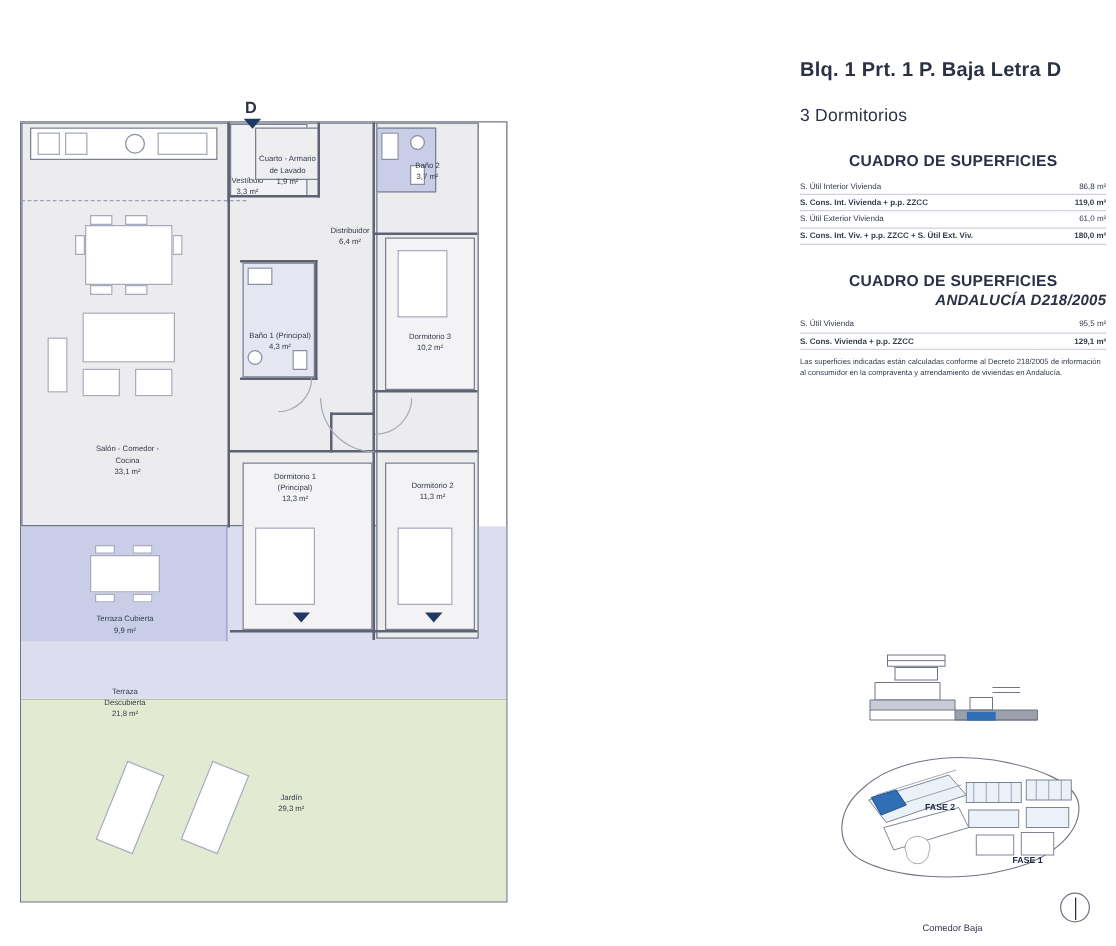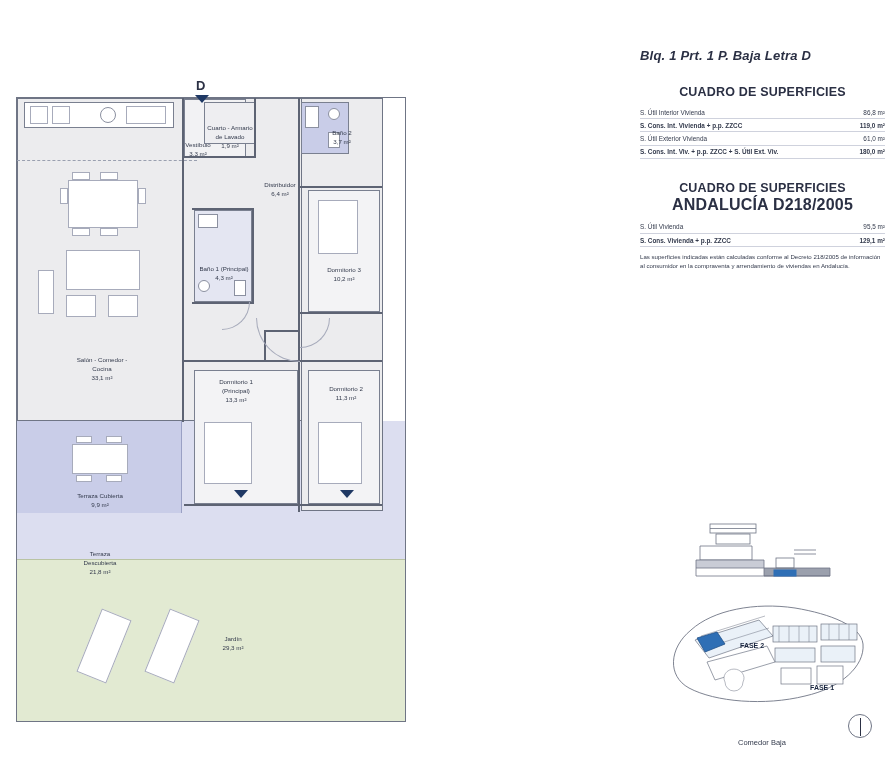--- a/index.html
+++ b/index.html
@@ -74,32 +74,32 @@
   }
 
   
   .f { position:absolute; border:1px solid #8b90a0; background:#ffffff; }
   .fl { position:absolute; border:1px solid #a7abbb; background:#ffffff; }
   .circ { position:absolute; border:1px solid #8b90a0; border-radius:50%; background:#fff; }
 
   
   .info { position:absolute; left:640px; top:48px; width:245px; }
   .info-title {
-    font-size:13px; font-weight:bold; color:#2b3044; letter-spacing:.2px;font-style:italic;
+    font-size:16px; font-weight:bold; color:#2b3044; letter-spacing:.2px;
   }
   .info-sub {
     font-size:14px; color:#2b3044; margin-top:18px; letter-spacing:.2px;
   }
   .tbl-head {
     text-align:center; font-size:12.5px; font-weight:bold; color:#2b3044;
     margin-top:22px; letter-spacing:.2px;
   }
   .tbl-head2 {
-    text-align:center; font-size:16px; font-weight:bold; color:#2b3044;
-    letter-spacing:.2px; margin-top:1px;
+    text-align:right; font-size:12px; font-weight:bold; color:#2b3044;
+    letter-spacing:.2px; margin-top:1px;font-style:italic;
   }
   table.surf { width:100%; border-collapse:collapse; margin-top:7px; }
   table.surf td {
     font-size:6.4px; color:#333a4c; padding:2.6px 0;
     border-bottom:1px solid #cfd2dd; vertical-align:bottom;
   }
   table.surf td.val { text-align:right; white-space:nowrap; }
   table.surf tr.bold td { font-weight:bold; }
   table.surf tr.last td { border-bottom:1px solid #cfd2dd; }
   .note {
@@ -243,20 +243,21 @@
 <span>21,8 m²</span></div>
 
     <div class="fl" style="left:80px;top:572px;width:32px;height:68px;transform:rotate(22deg);"></div>
     <div class="fl" style="left:148px;top:572px;width:32px;height:68px;transform:rotate(22deg);"></div>
     <div class="rlabel" style="left:225px;top:595px;"><span>Jardín</span>
 <span>29,3 m²</span></div>
   </div>
 
   <div class="info">
     <div class="info-title">Blq. 1 Prt. 1 P. Baja Letra D</div>
+    <div class="info-sub">3 Dormitorios</div>
 
     <div class="tbl-head">CUADRO DE SUPERFICIES</div>
     <table class="surf">
       <tbody>
         <tr>
           <td>S. Útil Interior Vivienda</td>
           <td class="val">86,8 m²</td>
         </tr>
         <tr class="bold">
           <td>S. Cons. Int. Vivienda + p.p. ZZCC</td>

